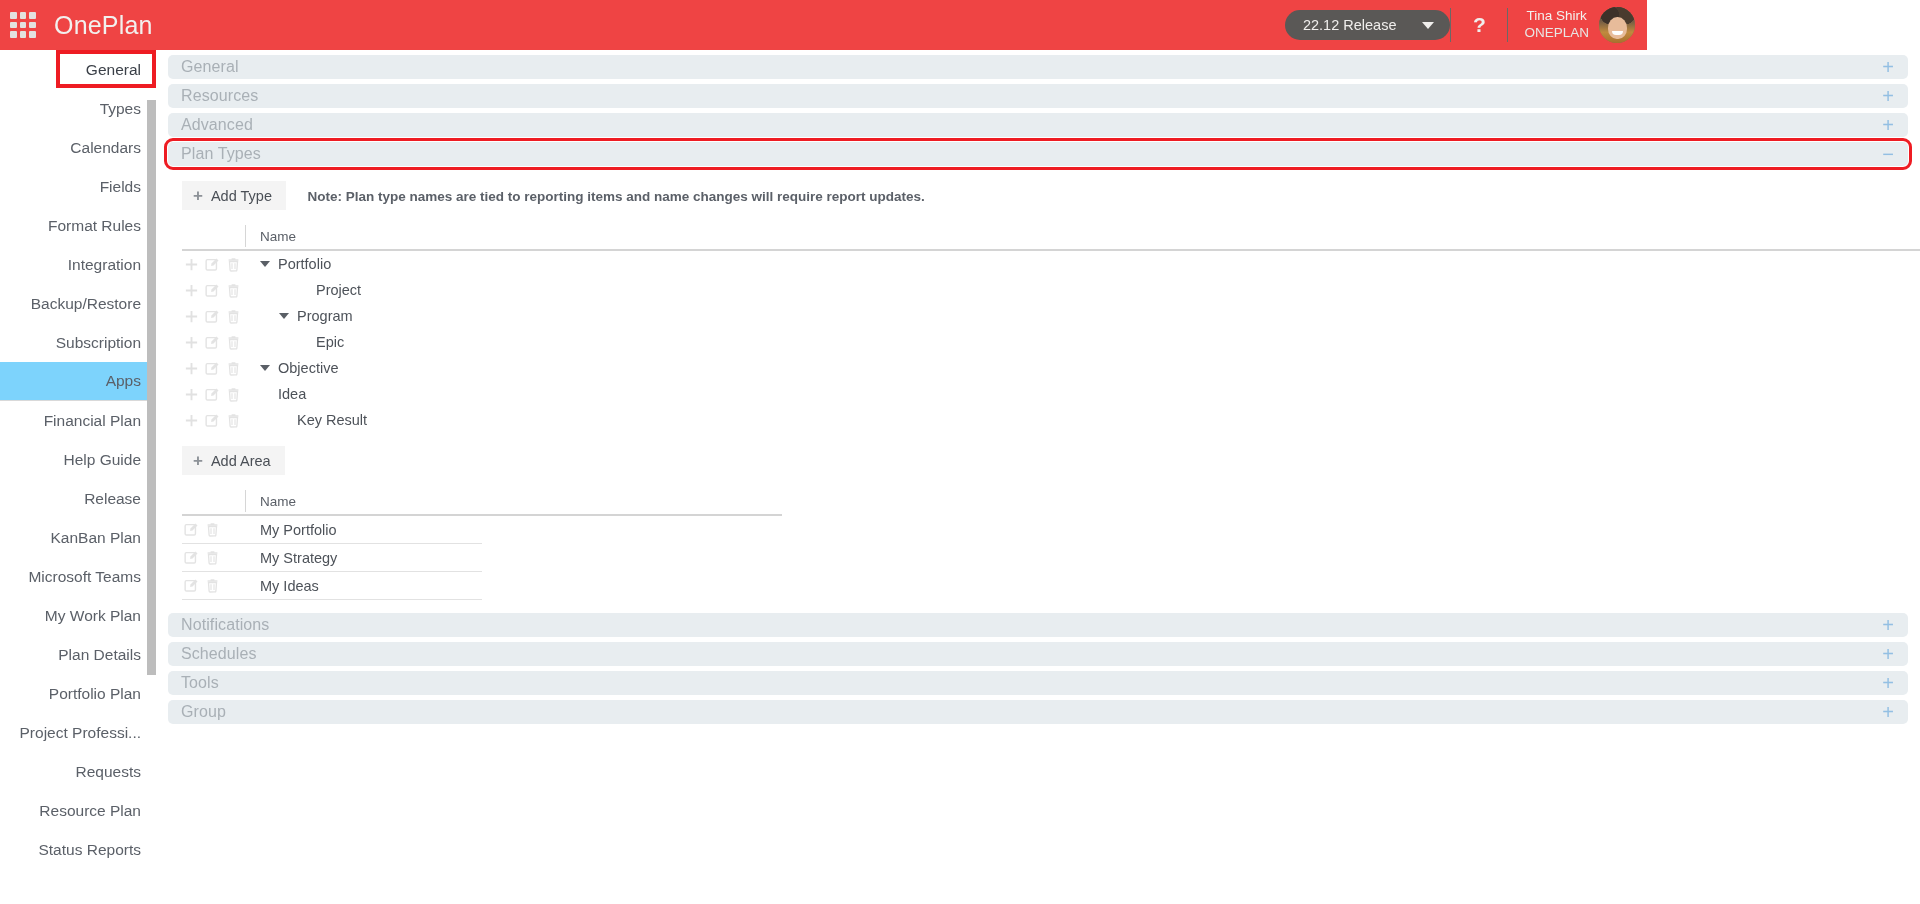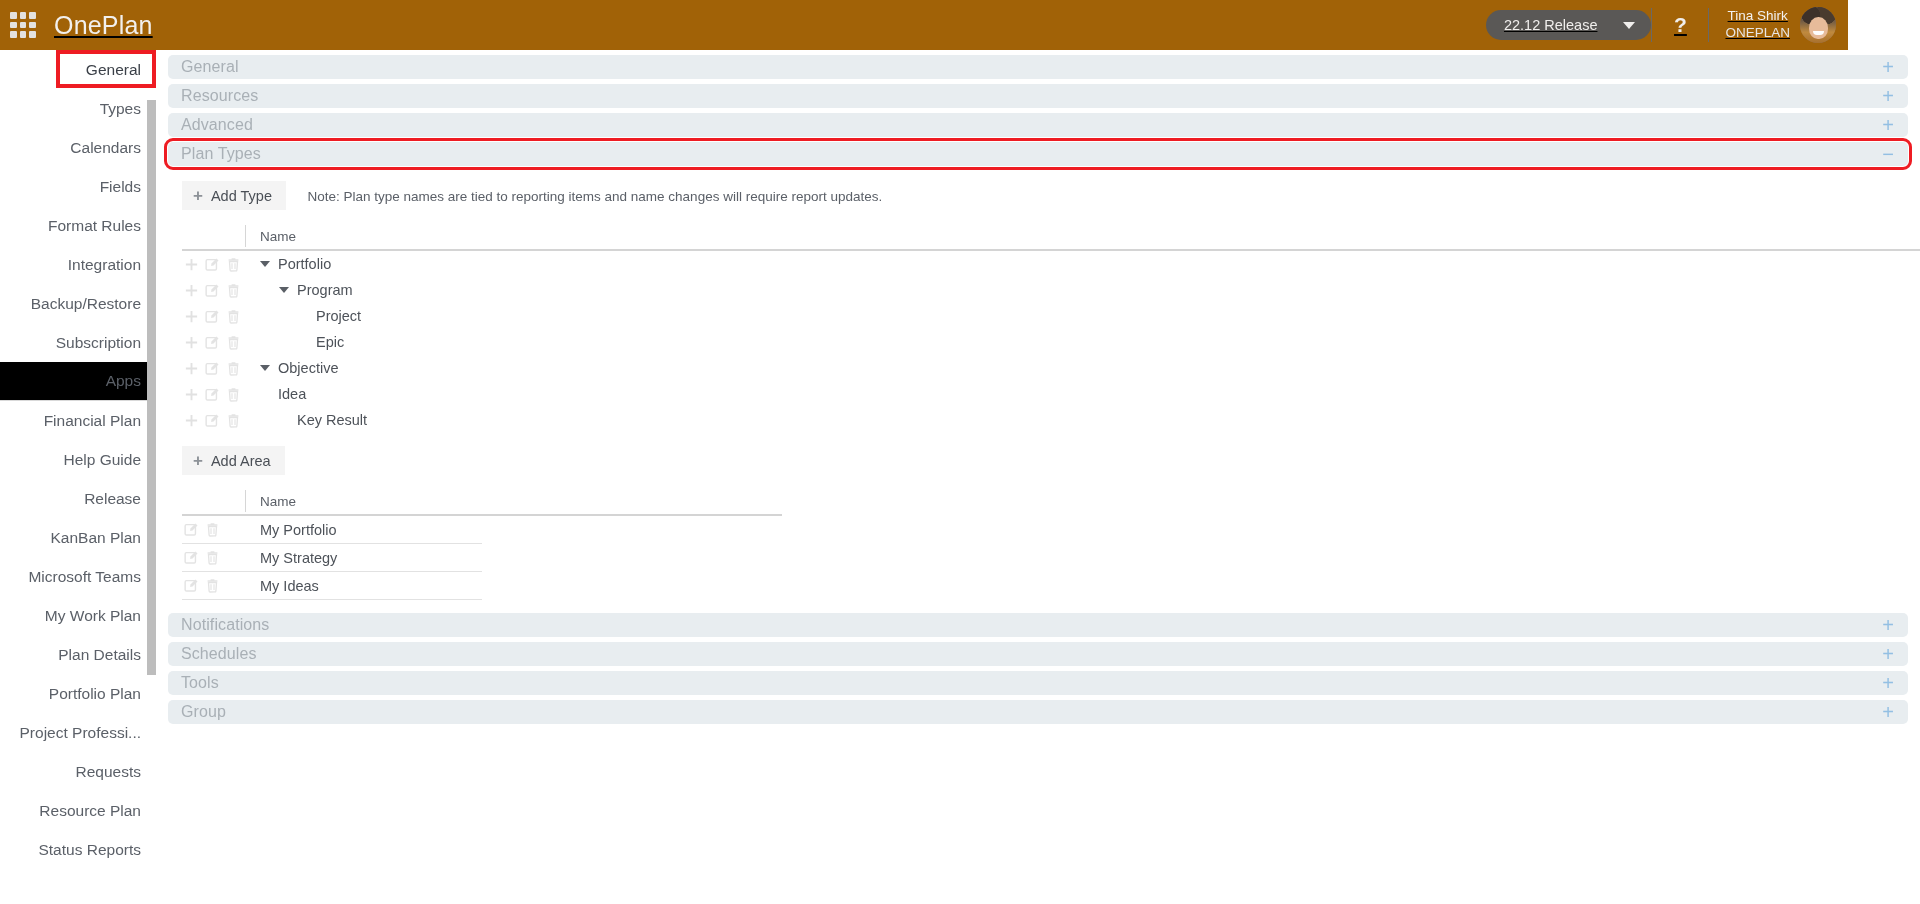--- a/index.html
+++ b/index.html
@@ -6,25 +6,24 @@
   html, body {
     width: 1920px; height: 904px;
     font-family: "Liberation Sans", sans-serif;
     background: #ffffff;
     overflow: hidden;
   }
 
   
   .topbar {
     position: absolute; top: 0; left: 0;
-    width: 1848px; height: 50px;
-    background: #a16207;
+    width: 1647px; height: 50px;
+    background: #ef4444;
     display: flex; align-items: center;
     z-index: 40;
-    text-decoration: underline;
   }
   .waffle {
     width: 26px; height: 26px;
     margin-left: 10px; margin-right: 10px;
     display: grid;
     grid-template-columns: repeat(3, 1fr);
     grid-template-rows: repeat(3, 1fr);
     gap: 3px;
     cursor: pointer;
     flex: 0 0 auto;
@@ -117,21 +116,21 @@
     font-size: 15.5px;
     cursor: pointer;
     position: relative;
     white-space: nowrap;
   }
   .side-item.active { color: #3b4048; }
   .side-item.active .active-bar {
     position: absolute; right: 0; top: 4px;
     width: 4px; height: 31px; background: #3b78c3;
   }
-  .side-item.shaded { background: #000000; align-items: center; }
+  .side-item.shaded { background: #7dd3fc; align-items: center; }
   .side-item.divider-below { border-bottom: 1px solid #d9d9d9; }
   
   .redbox-general {
     position: absolute;
     left: 56px; top: 50px;
     width: 100px; height: 38px;
     border: 4px solid #ee1c23;
     pointer-events: none;
     z-index: 45;
   }
@@ -200,20 +199,21 @@
   }
   .plus-glyph {
     color: #8d9298; font-size: 17px; line-height: 1; font-weight: bold;
   }
   .note-text {
     display: inline-block;
     margin-left: 17px;
     color: #5b6068;
     font-size: 13.5px;
     vertical-align: middle;
+    font-weight: bold;
   }
 
   .grid-wrap { margin-top: 13px; }
   .grid-header {
     display: flex; align-items: center;
     height: 26px;
   }
   .grid-header .col-actions {
     width: 64px; height: 22px;
     border-right: 1px solid #d6d6d6;
@@ -455,49 +455,49 @@
                 </svg>
               </span>
               <span class="icon-btn">
                 <svg width="15" height="15" viewBox="0 0 16 16">
                   <path d="M6 1.3h4v1.2h3.2v1.4H2.8V2.5H6z" fill="#e3e3e3"></path>
                   <path d="M3.7 4.8h8.6l-.7 9.3a.9.9 0 0 1-.9.8H5.3a.9.9 0 0 1-.9-.8z" fill="none" stroke="#e3e3e3" stroke-width="1.4"></path>
                   <path d="M6.4 6.7v6M9.6 6.7v6" stroke="#e3e3e3" stroke-width="1.2"></path>
                 </svg>
               </span>
             </div>
+            <div class="row-name" style="padding-left: 52px;">
+              <span class="tri-spacer"></span>
+              <span>Project</span>
+            </div>
+          </div>
+          <div class="grid-row">
+            <div class="row-actions">
+              <span class="icon-btn">
+                <svg width="15" height="15" viewBox="0 0 16 16">
+                  <path d="M7 2h2v5h5v2H9v5H7V9H2V7h5z" fill="#e1e1e1"></path>
+                </svg>
+              </span>
+              <span class="icon-btn">
+                <svg width="15" height="15" viewBox="0 0 16 16">
+                  <rect x="1.2" y="2.8" width="11" height="11" rx="1.4" fill="none" stroke="#e3e3e3" stroke-width="1.5"></rect>
+                  <path d="M12.2 1.6l2.2 2.2-5.3 5.3-2.6.4.4-2.6z" fill="#e3e3e3"></path>
+                </svg>
+              </span>
+              <span class="icon-btn">
+                <svg width="15" height="15" viewBox="0 0 16 16">
+                  <path d="M6 1.3h4v1.2h3.2v1.4H2.8V2.5H6z" fill="#e3e3e3"></path>
+                  <path d="M3.7 4.8h8.6l-.7 9.3a.9.9 0 0 1-.9.8H5.3a.9.9 0 0 1-.9-.8z" fill="none" stroke="#e3e3e3" stroke-width="1.4"></path>
+                  <path d="M6.4 6.7v6M9.6 6.7v6" stroke="#e3e3e3" stroke-width="1.2"></path>
+                </svg>
+              </span>
+            </div>
             <div class="row-name" style="padding-left: 33px;">
               <span class="tri"></span>
               <span>Program</span>
-            </div>
-          </div>
-          <div class="grid-row">
-            <div class="row-actions">
-              <span class="icon-btn">
-                <svg width="15" height="15" viewBox="0 0 16 16">
-                  <path d="M7 2h2v5h5v2H9v5H7V9H2V7h5z" fill="#e1e1e1"></path>
-                </svg>
-              </span>
-              <span class="icon-btn">
-                <svg width="15" height="15" viewBox="0 0 16 16">
-                  <rect x="1.2" y="2.8" width="11" height="11" rx="1.4" fill="none" stroke="#e3e3e3" stroke-width="1.5"></rect>
-                  <path d="M12.2 1.6l2.2 2.2-5.3 5.3-2.6.4.4-2.6z" fill="#e3e3e3"></path>
-                </svg>
-              </span>
-              <span class="icon-btn">
-                <svg width="15" height="15" viewBox="0 0 16 16">
-                  <path d="M6 1.3h4v1.2h3.2v1.4H2.8V2.5H6z" fill="#e3e3e3"></path>
-                  <path d="M3.7 4.8h8.6l-.7 9.3a.9.9 0 0 1-.9.8H5.3a.9.9 0 0 1-.9-.8z" fill="none" stroke="#e3e3e3" stroke-width="1.4"></path>
-                  <path d="M6.4 6.7v6M9.6 6.7v6" stroke="#e3e3e3" stroke-width="1.2"></path>
-                </svg>
-              </span>
-            </div>
-            <div class="row-name" style="padding-left: 52px;">
-              <span class="tri-spacer"></span>
-              <span>Project</span>
             </div>
           </div>
           <div class="grid-row">
             <div class="row-actions">
               <span class="icon-btn">
                 <svg width="15" height="15" viewBox="0 0 16 16">
                   <path d="M7 2h2v5h5v2H9v5H7V9H2V7h5z" fill="#e1e1e1"></path>
                 </svg>
               </span>
               <span class="icon-btn">

